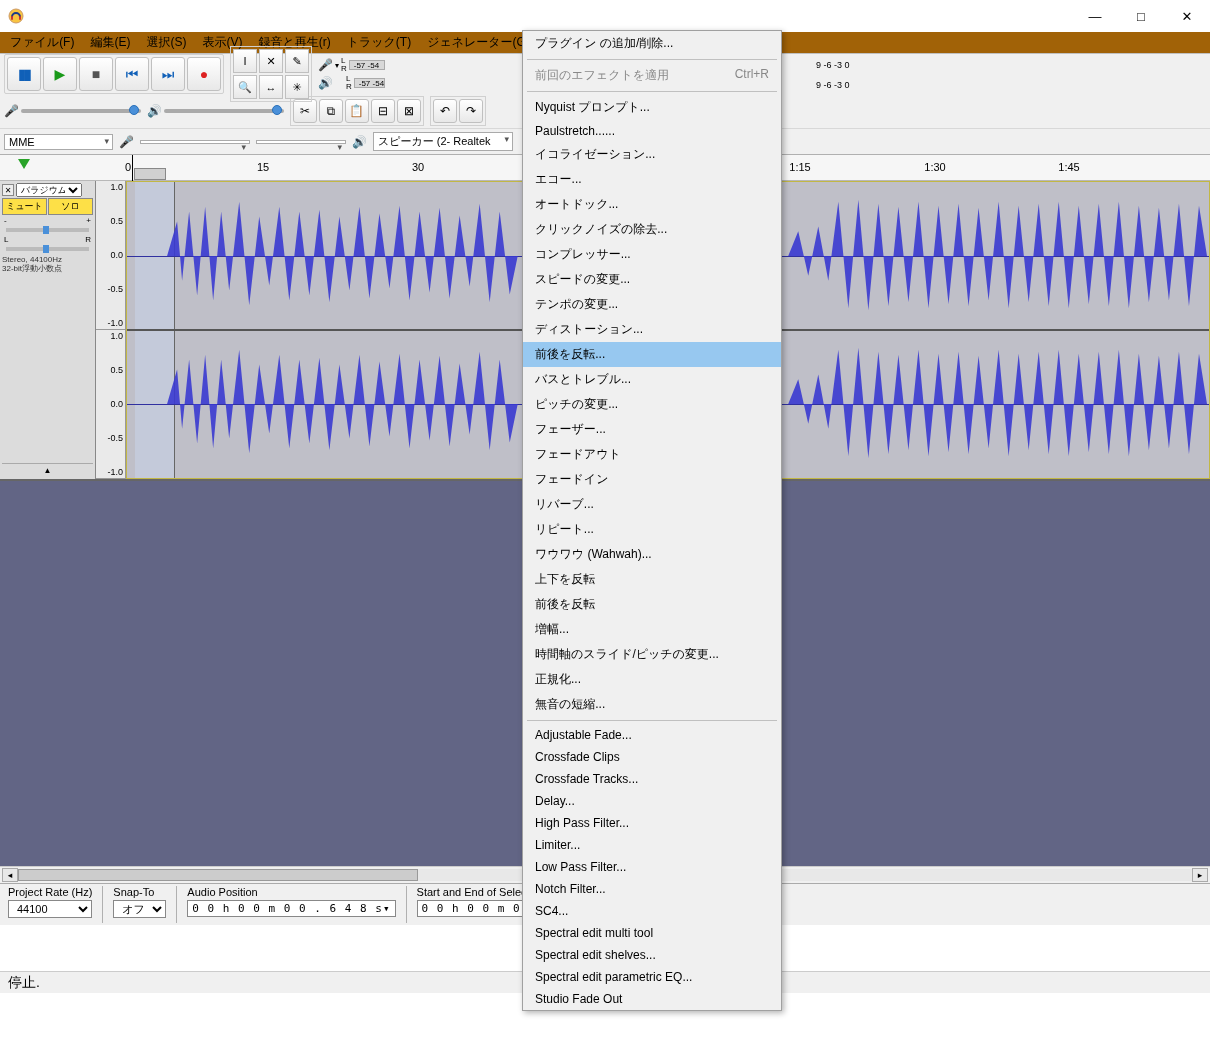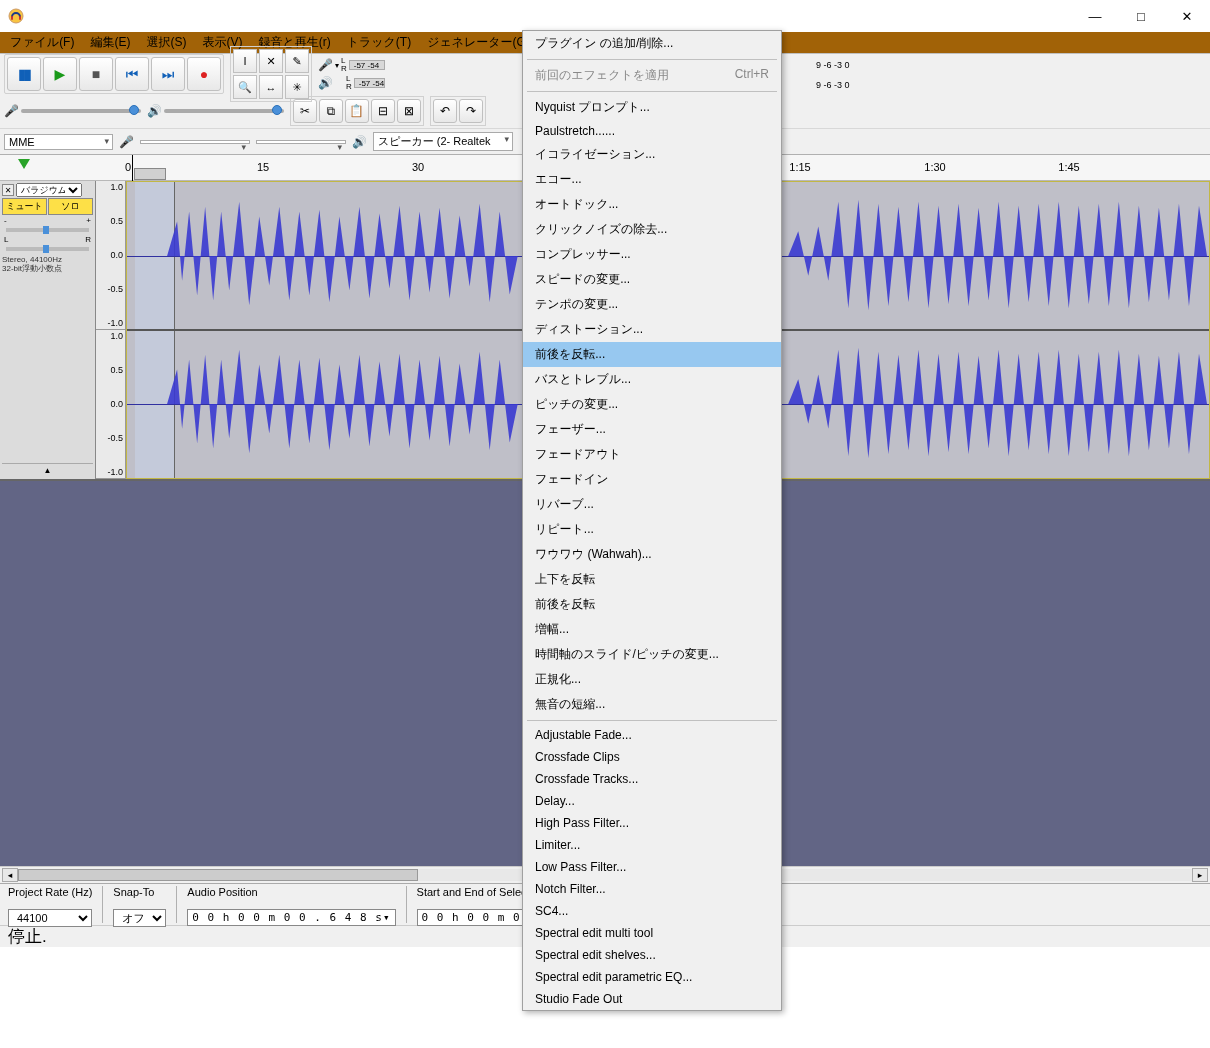--- a/index.html
+++ b/index.html
@@ -64,27 +64,27 @@
 .wave-canvas .midline { position:absolute; left:0; right:0; height:1px; background:#3030a0; }
 
 .empty-area { height: 385px; background:#626585; position:relative; }
 .hscroll { height:17px; background:#f0f0f0; border-top:1px solid #ccc; display:flex; align-items:center; padding:0 2px; }
 .hscroll .arrow { width:16px; height:14px; border:1px solid #aaa; background:#e8e8e8; text-align:center; font-size:9px; line-height:12px; }
 .hscroll .thumb-track { flex:1; height:12px; background:#e8e8e8; position:relative; }
 .hscroll .thumb { position:absolute; left:0; width:400px; height:12px; background:#ccc; border:1px solid #999; }
 
 
 .bottom1 { height:42px; background:#f0f0f0; border-top:1px solid #aaa; display:flex; align-items:flex-start; gap: 10px; padding: 2px 8px; font-size:11px; }
-.bottom1 .section { display:flex; flex-direction:column; gap:11px; }
+.bottom1 .section { display:flex; flex-direction:column; gap:2px; }
 .bottom1 .label { font-size:11px; }
 .bottom1 select, .bottom1 .time-box { border:1px solid #888; background:#fff; padding:1px 4px; font-size:11px; }
 .time-box { font-family: "Consolas", monospace; background:#f8f8f8; letter-spacing:1px; }
 .divider { width:1px; background:#b0b0b0; align-self:stretch; }
 
-.status-bar { height:22px; background:#f0f0f0; border-top:1px solid #ccc; padding:2px 8px; font-size:17px; display:flex; align-items:center; }
+.status-bar { height:22px; background:#f0f0f0; border-top:1px solid #ccc; padding:2px 8px; font-size:14px; display:flex; align-items:center;margin-top:46px; }
 
 
 .effect-menu { position:absolute; left:522px; top:30px; width:260px; max-height: 1010px; background:#f0f0f0; border:1px solid #a0a0a0; box-shadow: 2px 2px 6px rgba(0,0,0,0.3); z-index:100; font-size:12px; overflow:hidden; }
 .effect-menu .mi { padding:4px 12px; display:flex; justify-content:space-between; cursor:default; }
 .effect-menu .mi.disabled { color:#888; }
 .effect-menu .mi.highlighted { background:#97c8f0; }
 .effect-menu .sep { height:1px; background:#c0c0c0; margin:3px 4px; }
 </style>
 </head>
 <body>

